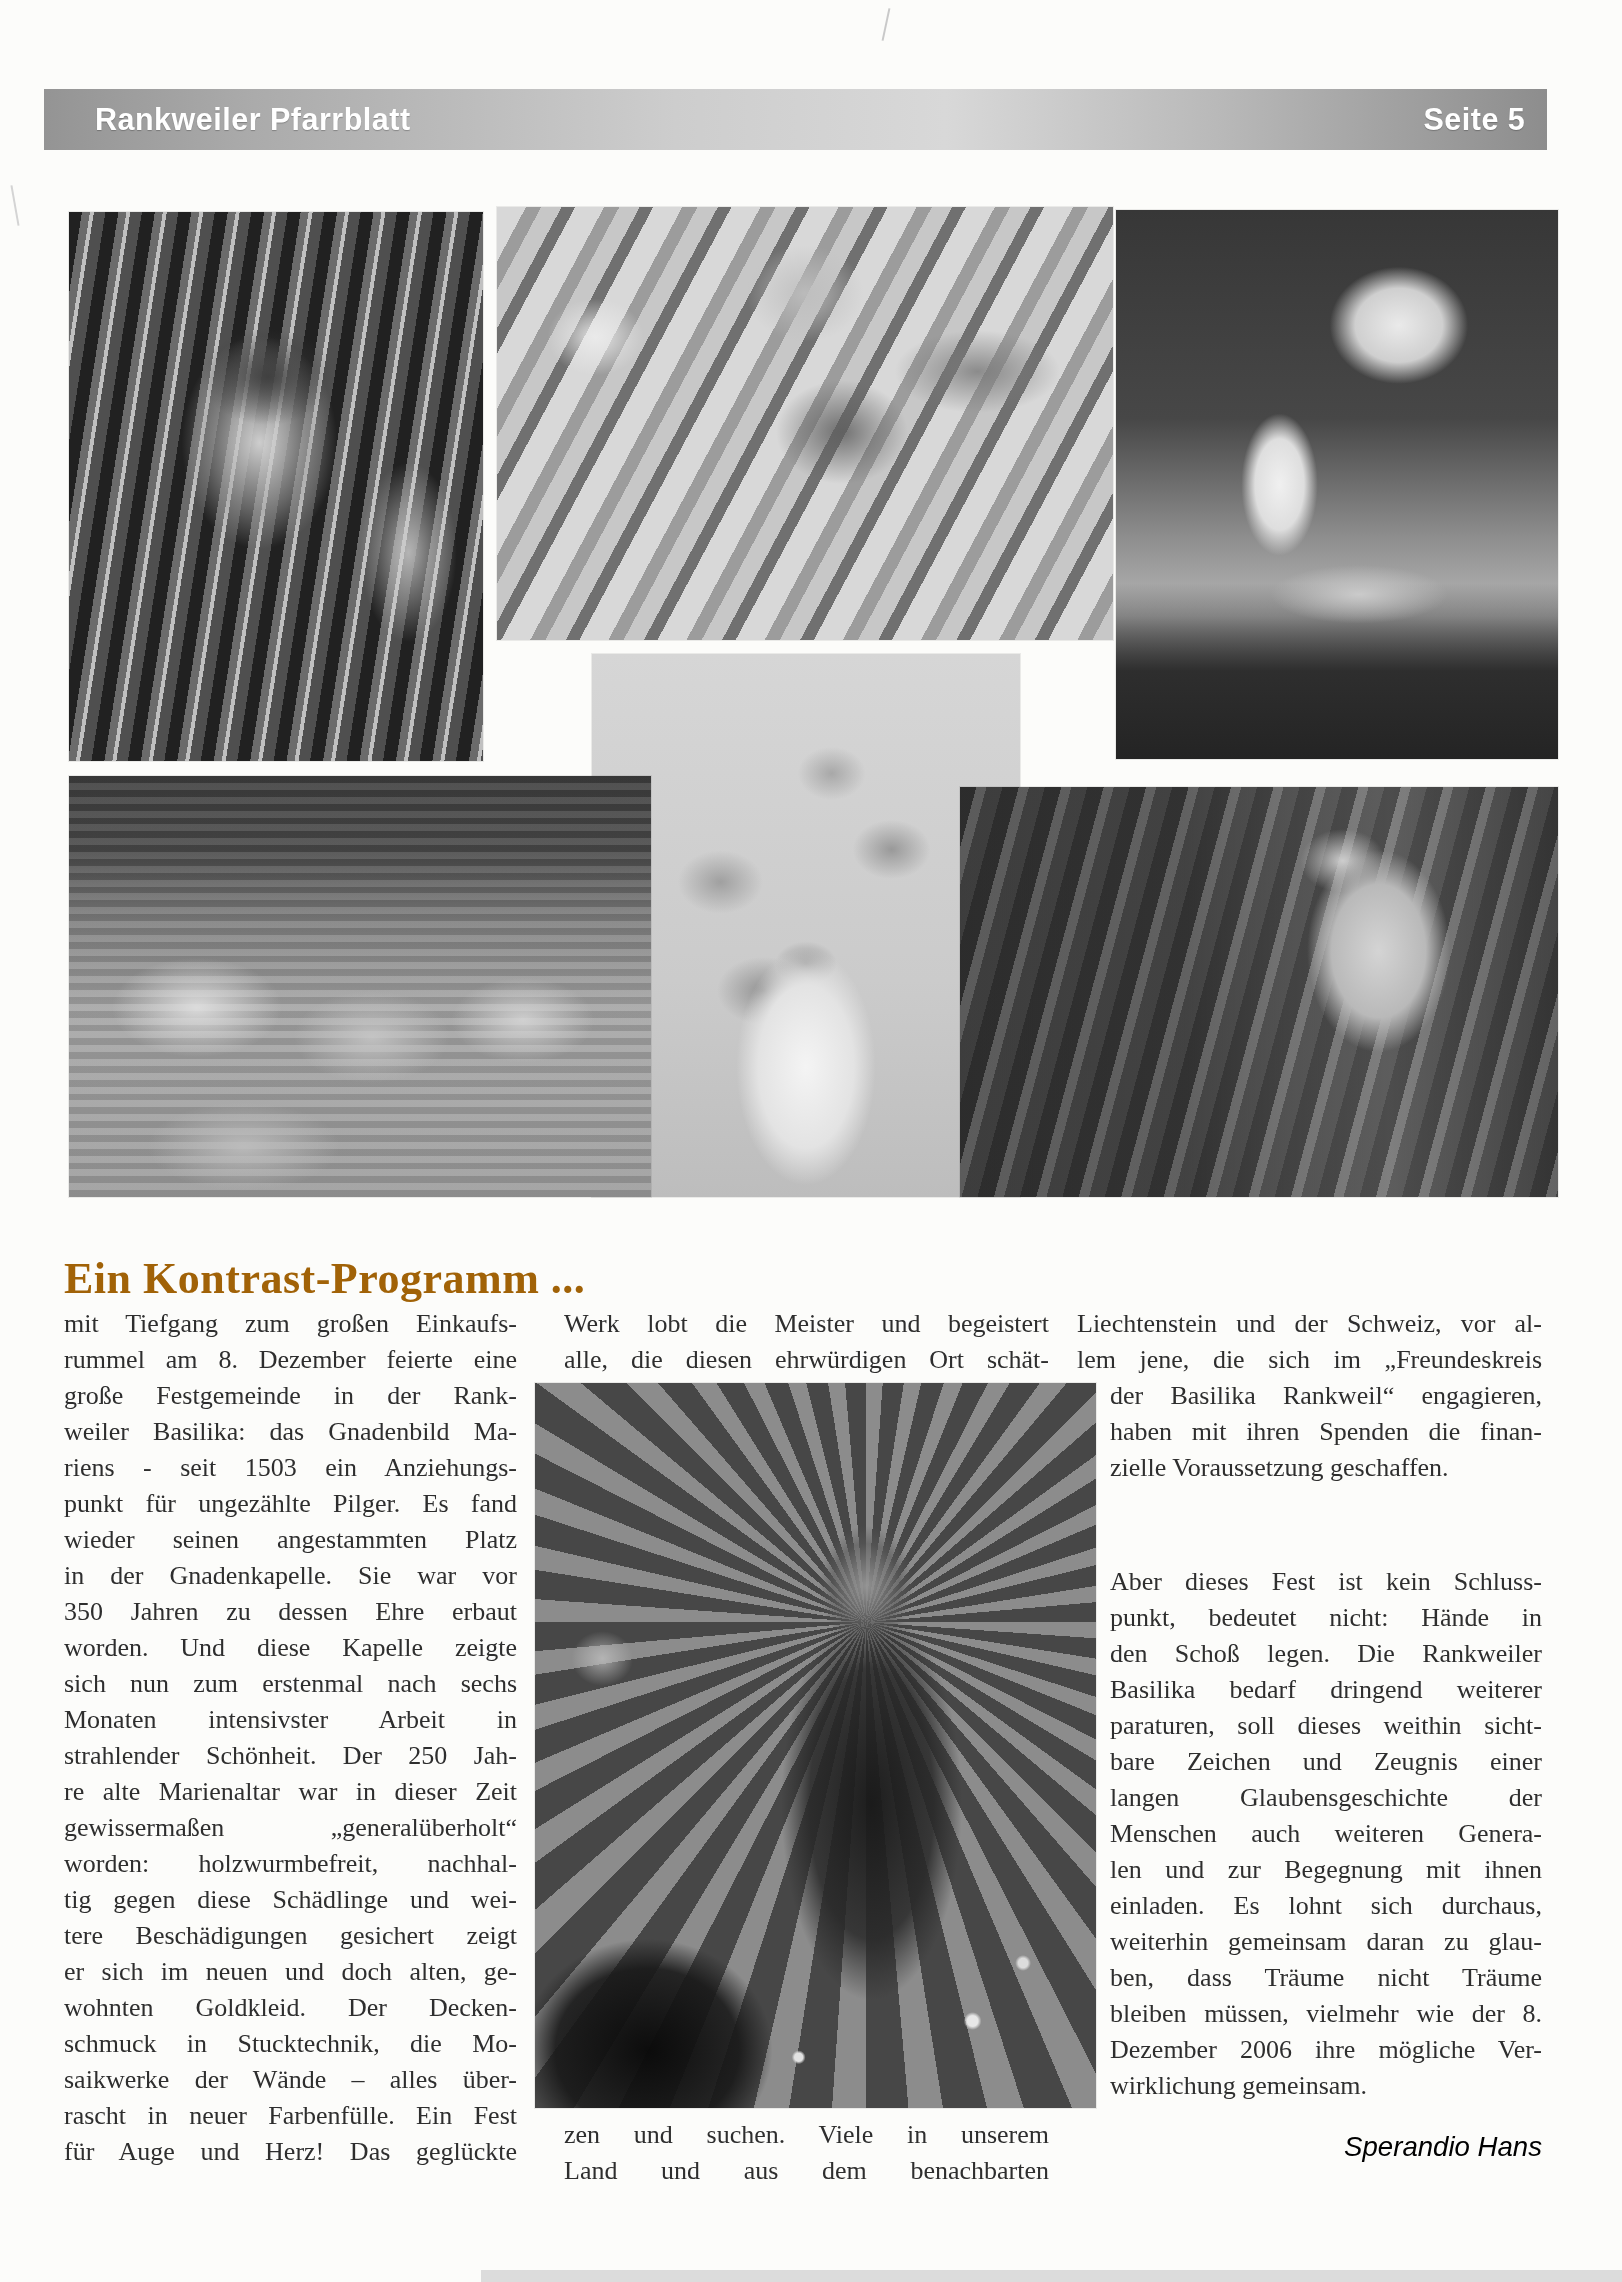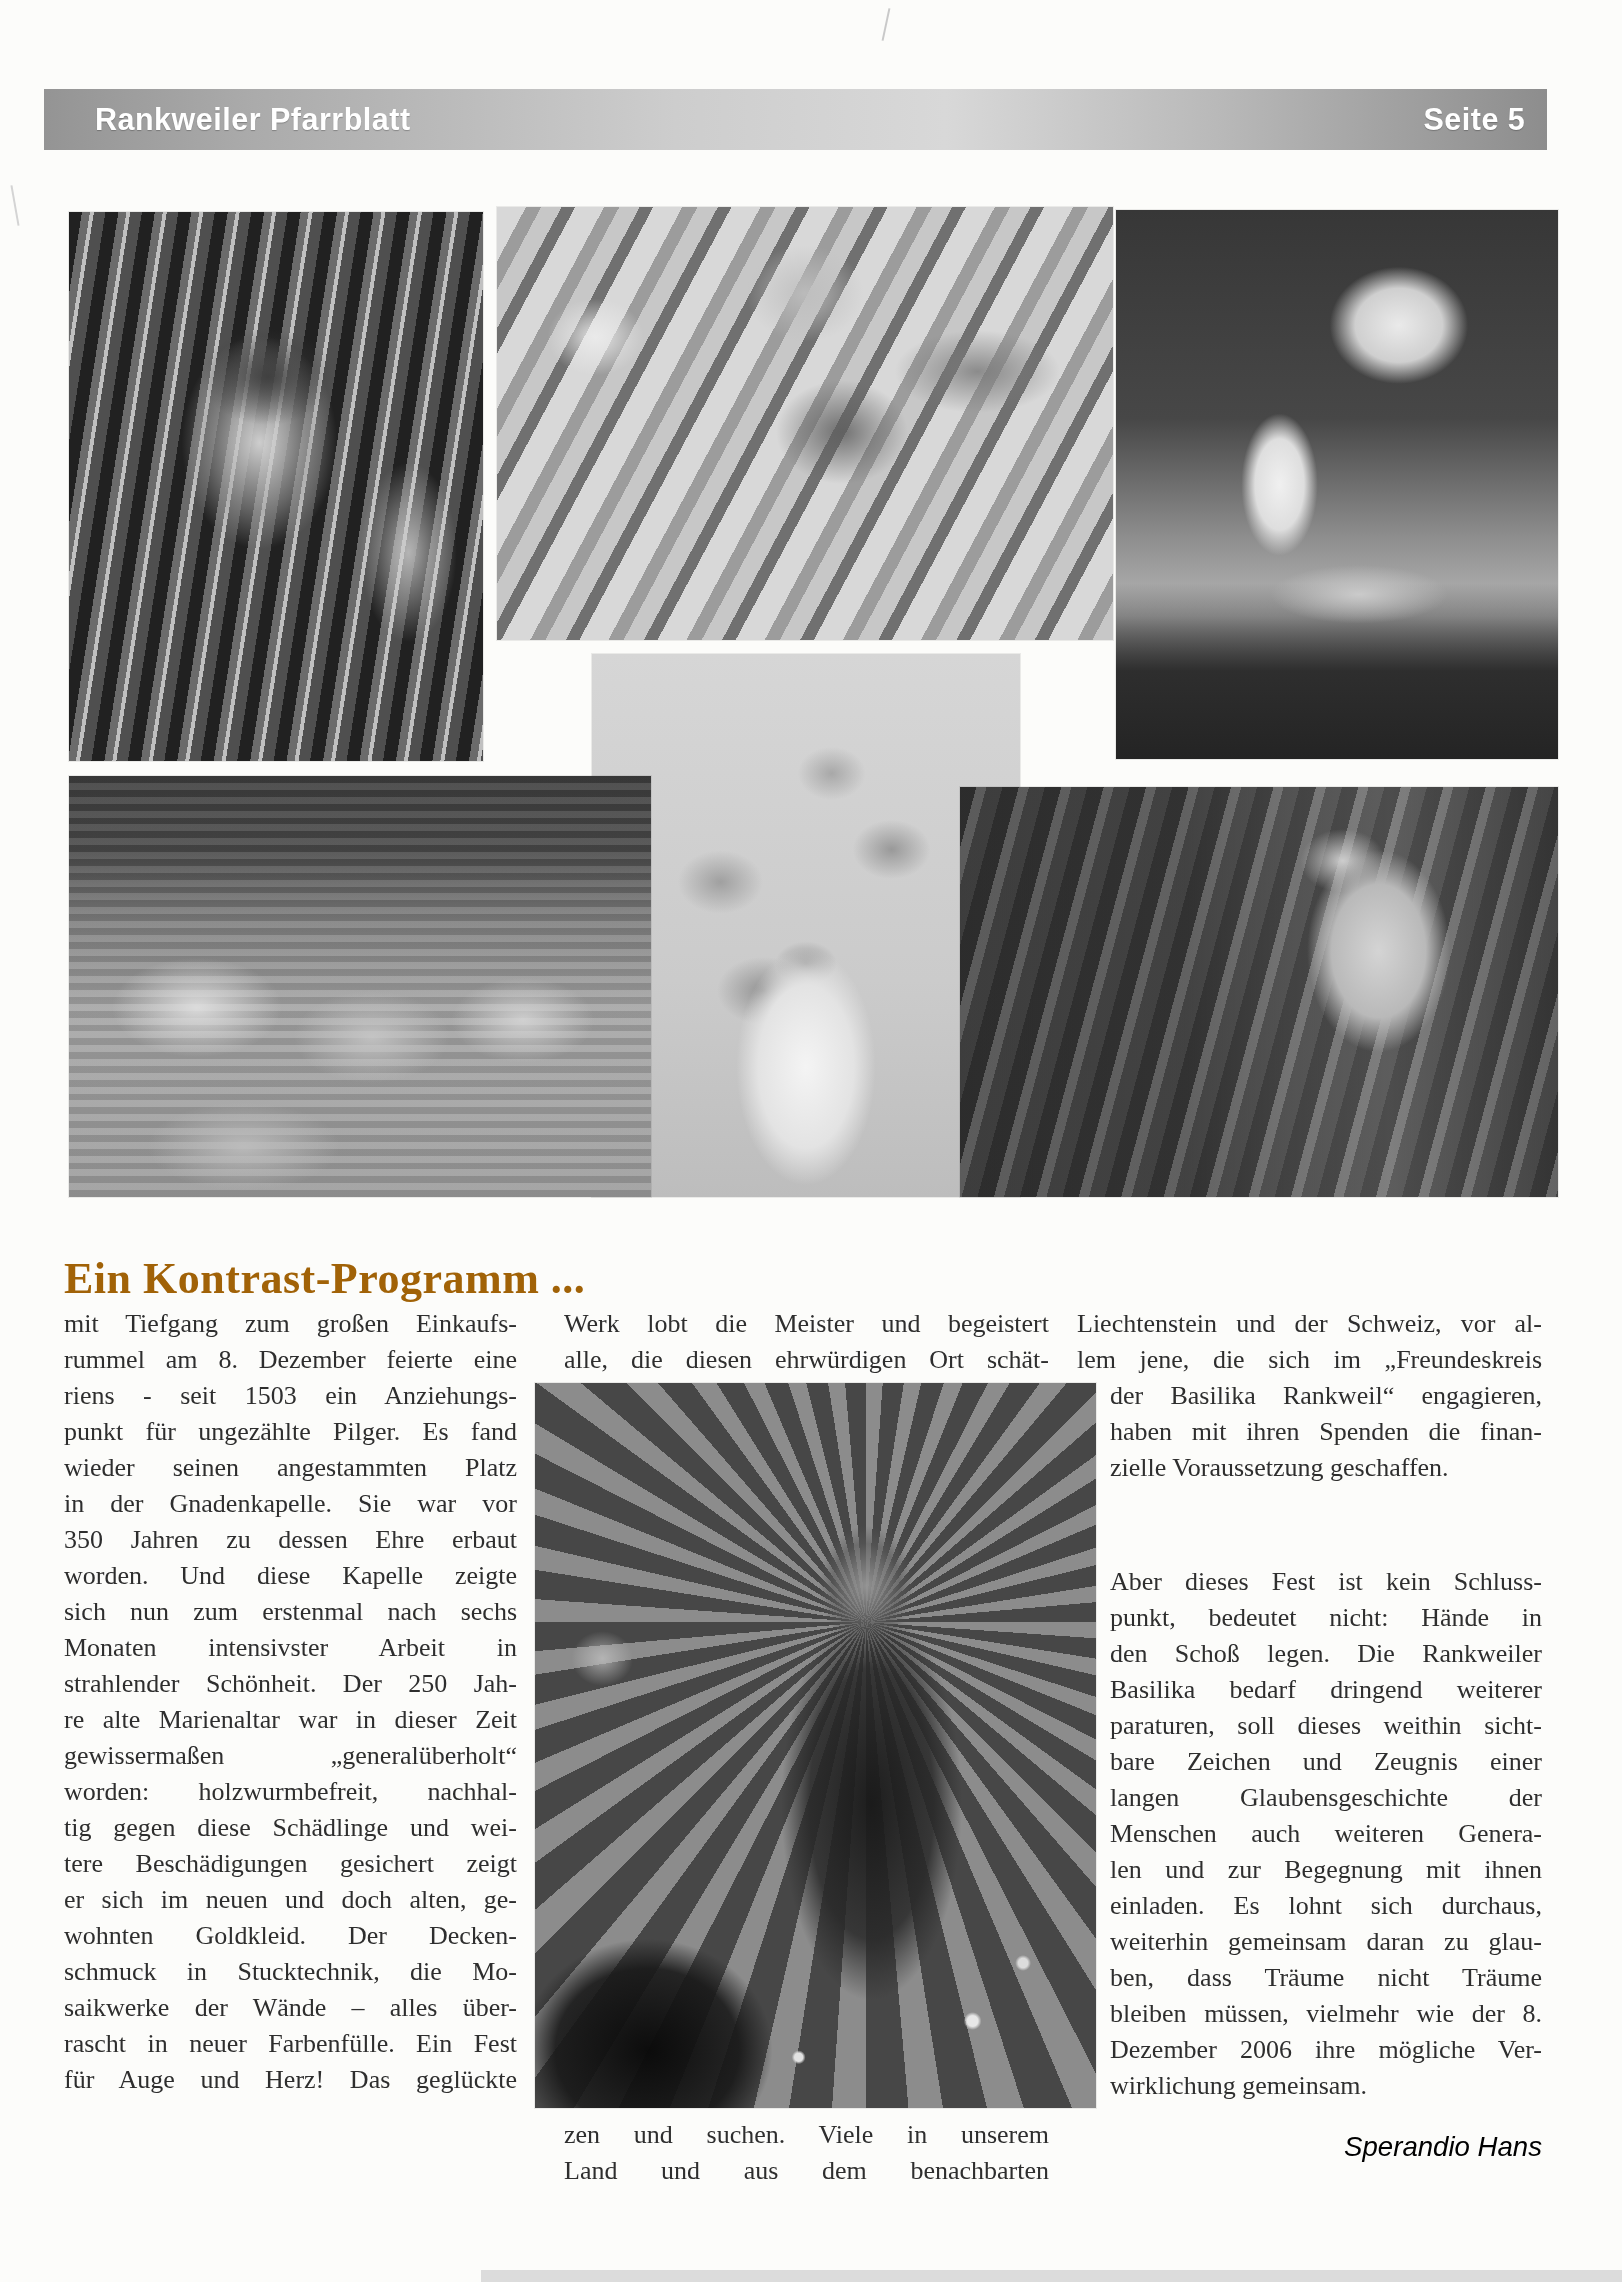--- a/index.html
+++ b/index.html
@@ -132,20 +132,22 @@
   <div class="photo photo-woman"></div>
   <div class="photo photo-vase"></div>
   <div class="photo photo-baskets"></div>
   <div class="photo photo-altar-work"></div>
 
   <h1 class="headline">Ein Kontrast-Programm ...</h1>
 
   <div class="col col-1">
       <div class="tline">mit Tiefgang zum großen Einkaufs-</div>
       <div class="tline">rummel am 8. Dezember feierte eine</div>
+      <div class="tline">große Festgemeinde in der Rank-</div>
+      <div class="tline">weiler Basilika: das Gnadenbild Ma-</div>
       <div class="tline">riens - seit 1503 ein Anziehungs-</div>
       <div class="tline">punkt für ungezählte Pilger. Es fand</div>
       <div class="tline">wieder seinen angestammten Platz</div>
       <div class="tline">in der Gnadenkapelle. Sie war vor</div>
       <div class="tline">350 Jahren zu dessen Ehre erbaut</div>
       <div class="tline">worden. Und diese Kapelle zeigte</div>
       <div class="tline">sich nun zum erstenmal nach sechs</div>
       <div class="tline">Monaten intensivster Arbeit in</div>
       <div class="tline">strahlender Schönheit. Der 250 Jah-</div>
       <div class="tline">re alte Marienaltar war in dieser Zeit</div>

